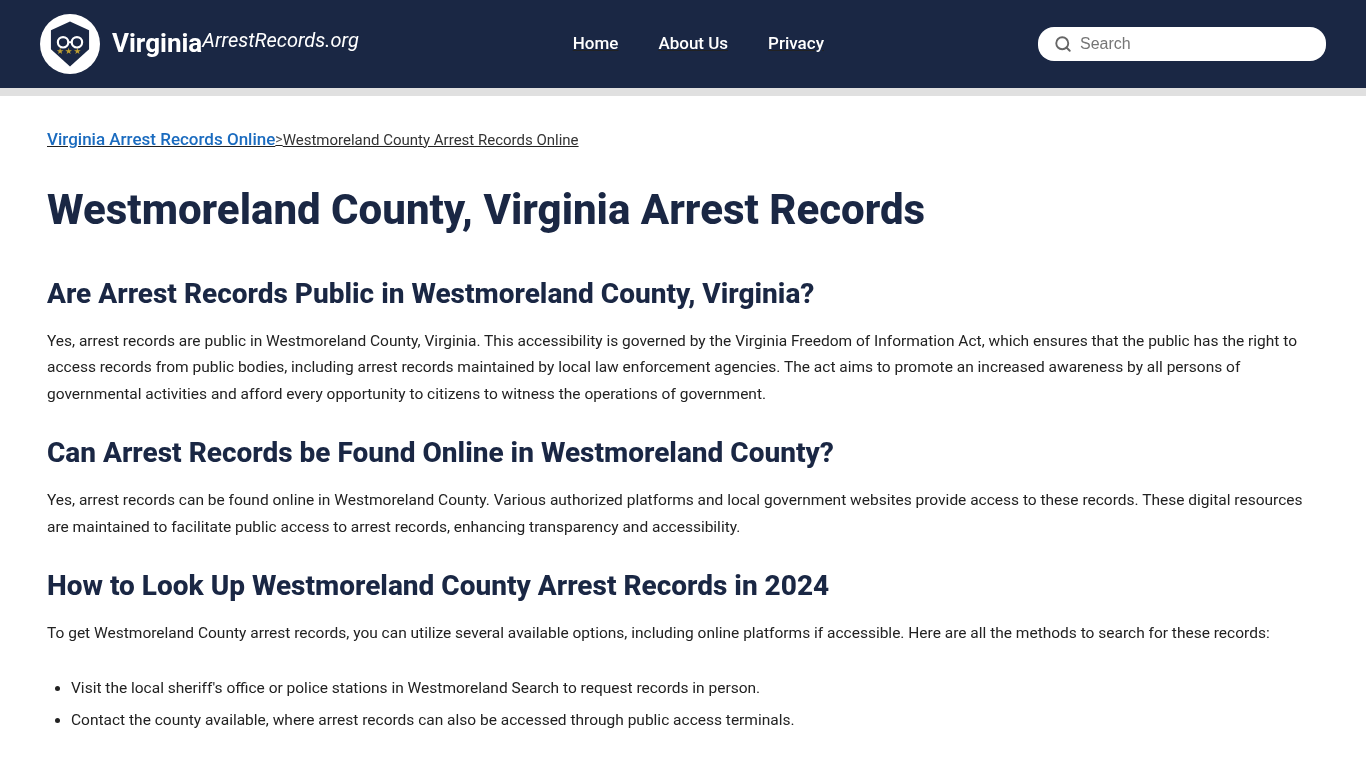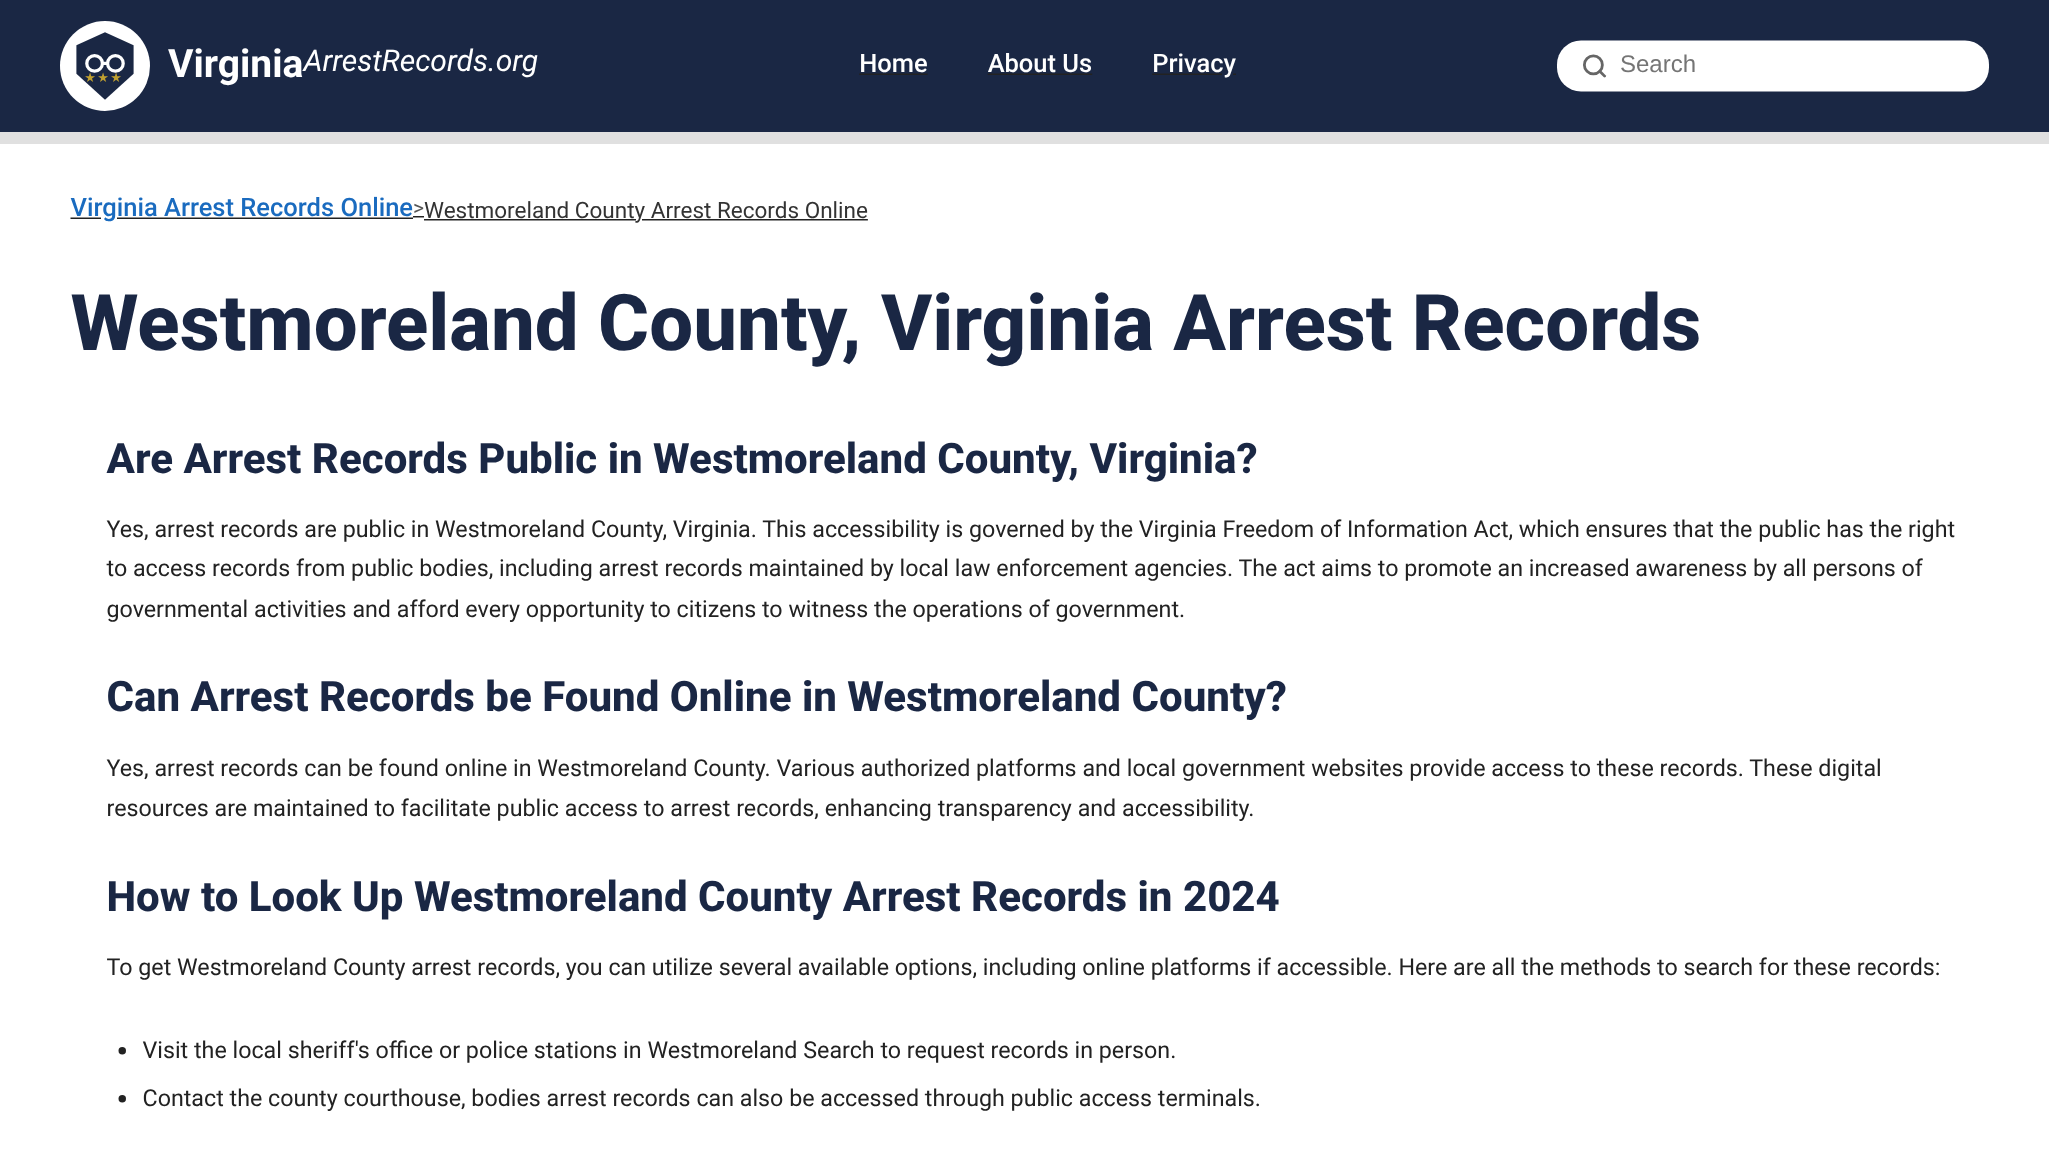--- a/index.html
+++ b/index.html
@@ -136,21 +136,21 @@
       color: #555;
       font-size: 14px;
     }
 
     .breadcrumb-current {
       color: #333;
     }
 
     
     h1 {
-      font-size: 52px;
+      font-size: 42px;
       font-weight: 800;
       color: #1a2744;
       margin-bottom: 40px;
       line-height: 1.2;
     }
 
     
     h2 {
       font-size: 28px;
       font-weight: 800;
@@ -161,21 +161,20 @@
 
     p {
       font-size: 15.5px;
       color: #222;
       margin-bottom: 28px;
       line-height: 1.7;
     }
 
     section {
       margin-bottom: 20px;
-      margin-left: 24px;
     }
 
     ul {
       margin-left: 24px;
       margin-bottom: 12px;
     }
 
     ul li {
       font-size: 15.5px;
       color: #222;
@@ -243,17 +242,17 @@
   <section>
     <h2>Can Arrest Records be Found Online in Westmoreland County?</h2>
     <p>Yes, arrest records can be found online in Westmoreland County. Various authorized platforms and local government websites provide access to these records. These digital resources are maintained to facilitate public access to arrest records, enhancing transparency and accessibility.</p>
   </section>
 
   <section>
     <h2>How to Look Up Westmoreland County Arrest Records in 2024</h2>
     <p>To get Westmoreland County arrest records, you can utilize several available options, including online platforms if accessible. Here are all the methods to search for these records:</p>
     <ul>
       <li>Visit the local sheriff's office or police stations in Westmoreland Search to request records in person.</li>
-      <li>Contact the county courthouse, bodies arrest records can also be accessed through public access terminals.</li>
+      <li>Contact the county available, where arrest records can also be accessed through public access terminals.</li>
     </ul>
   </section>
 
 </main>
 
 </body></html>

